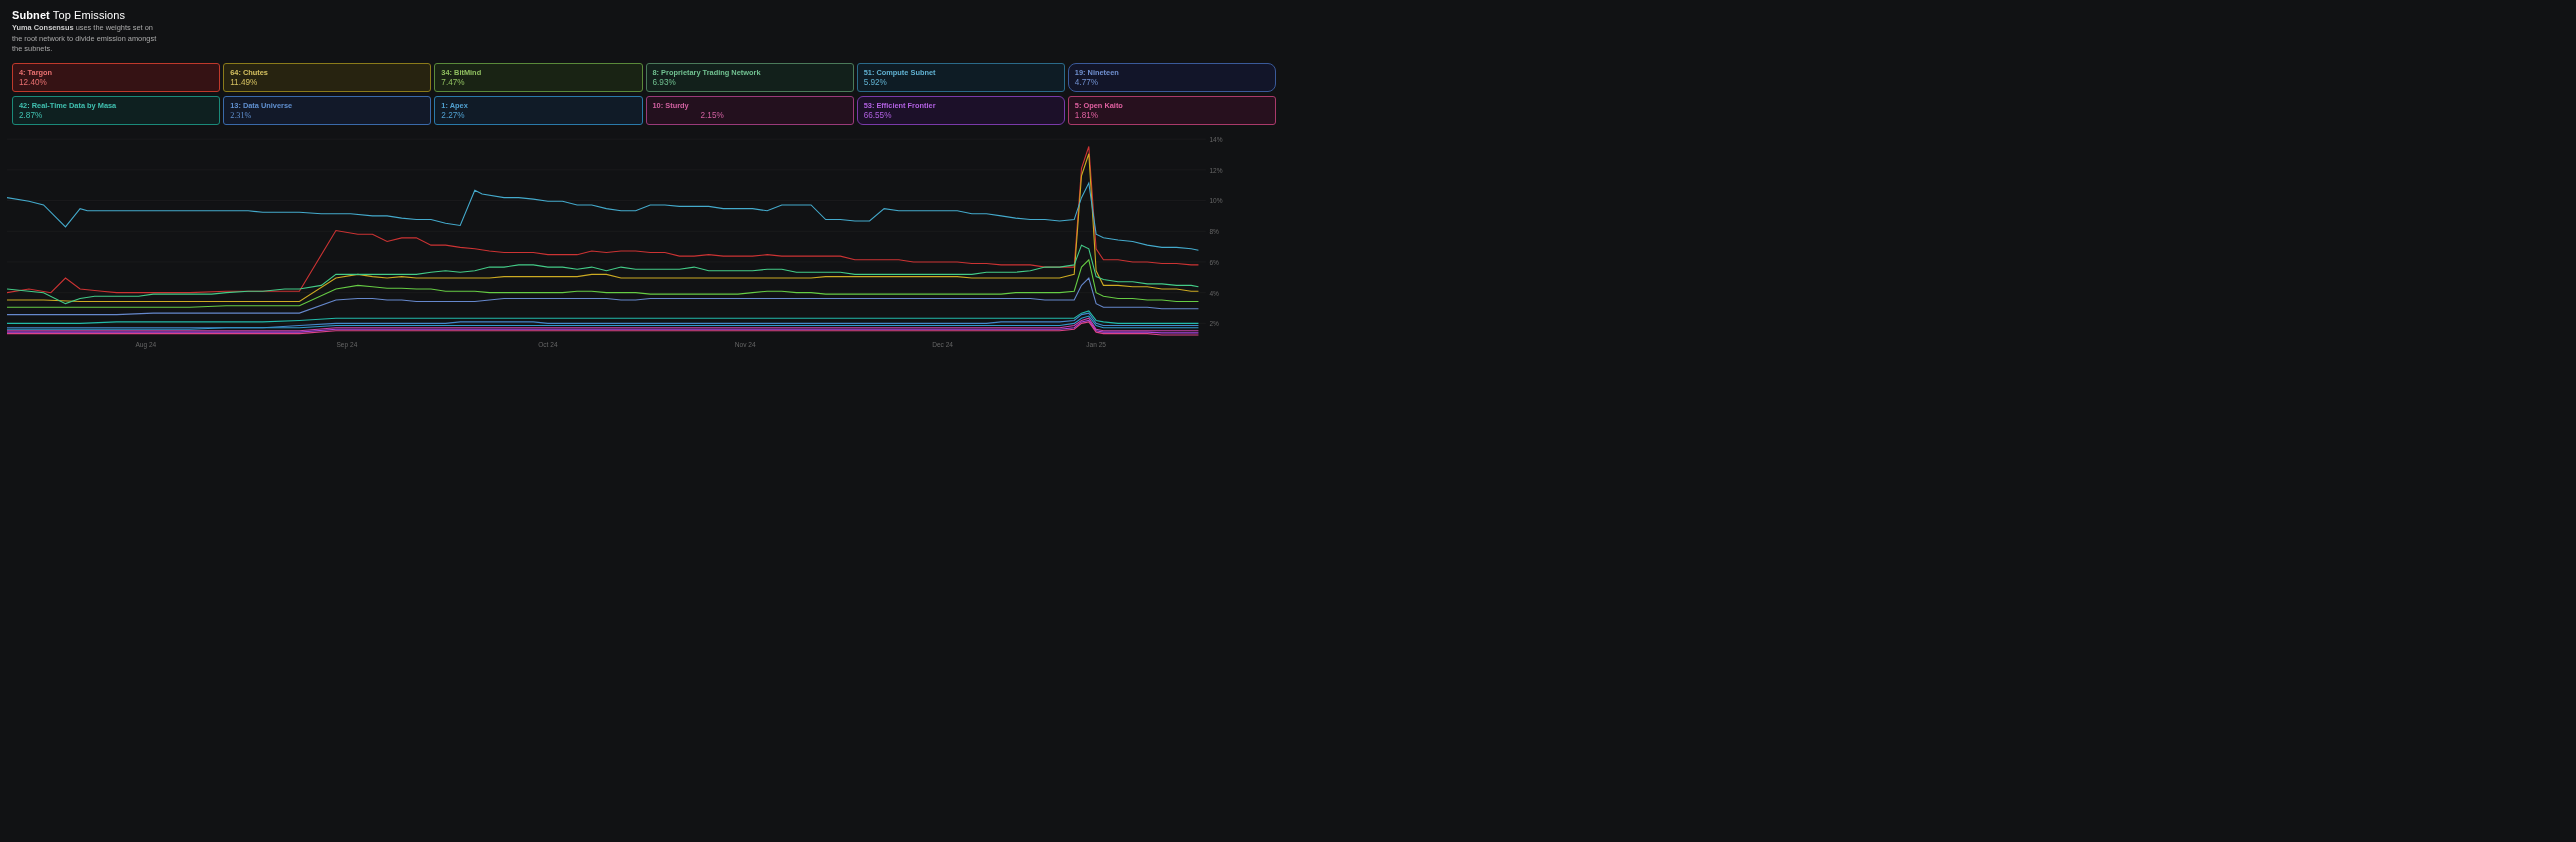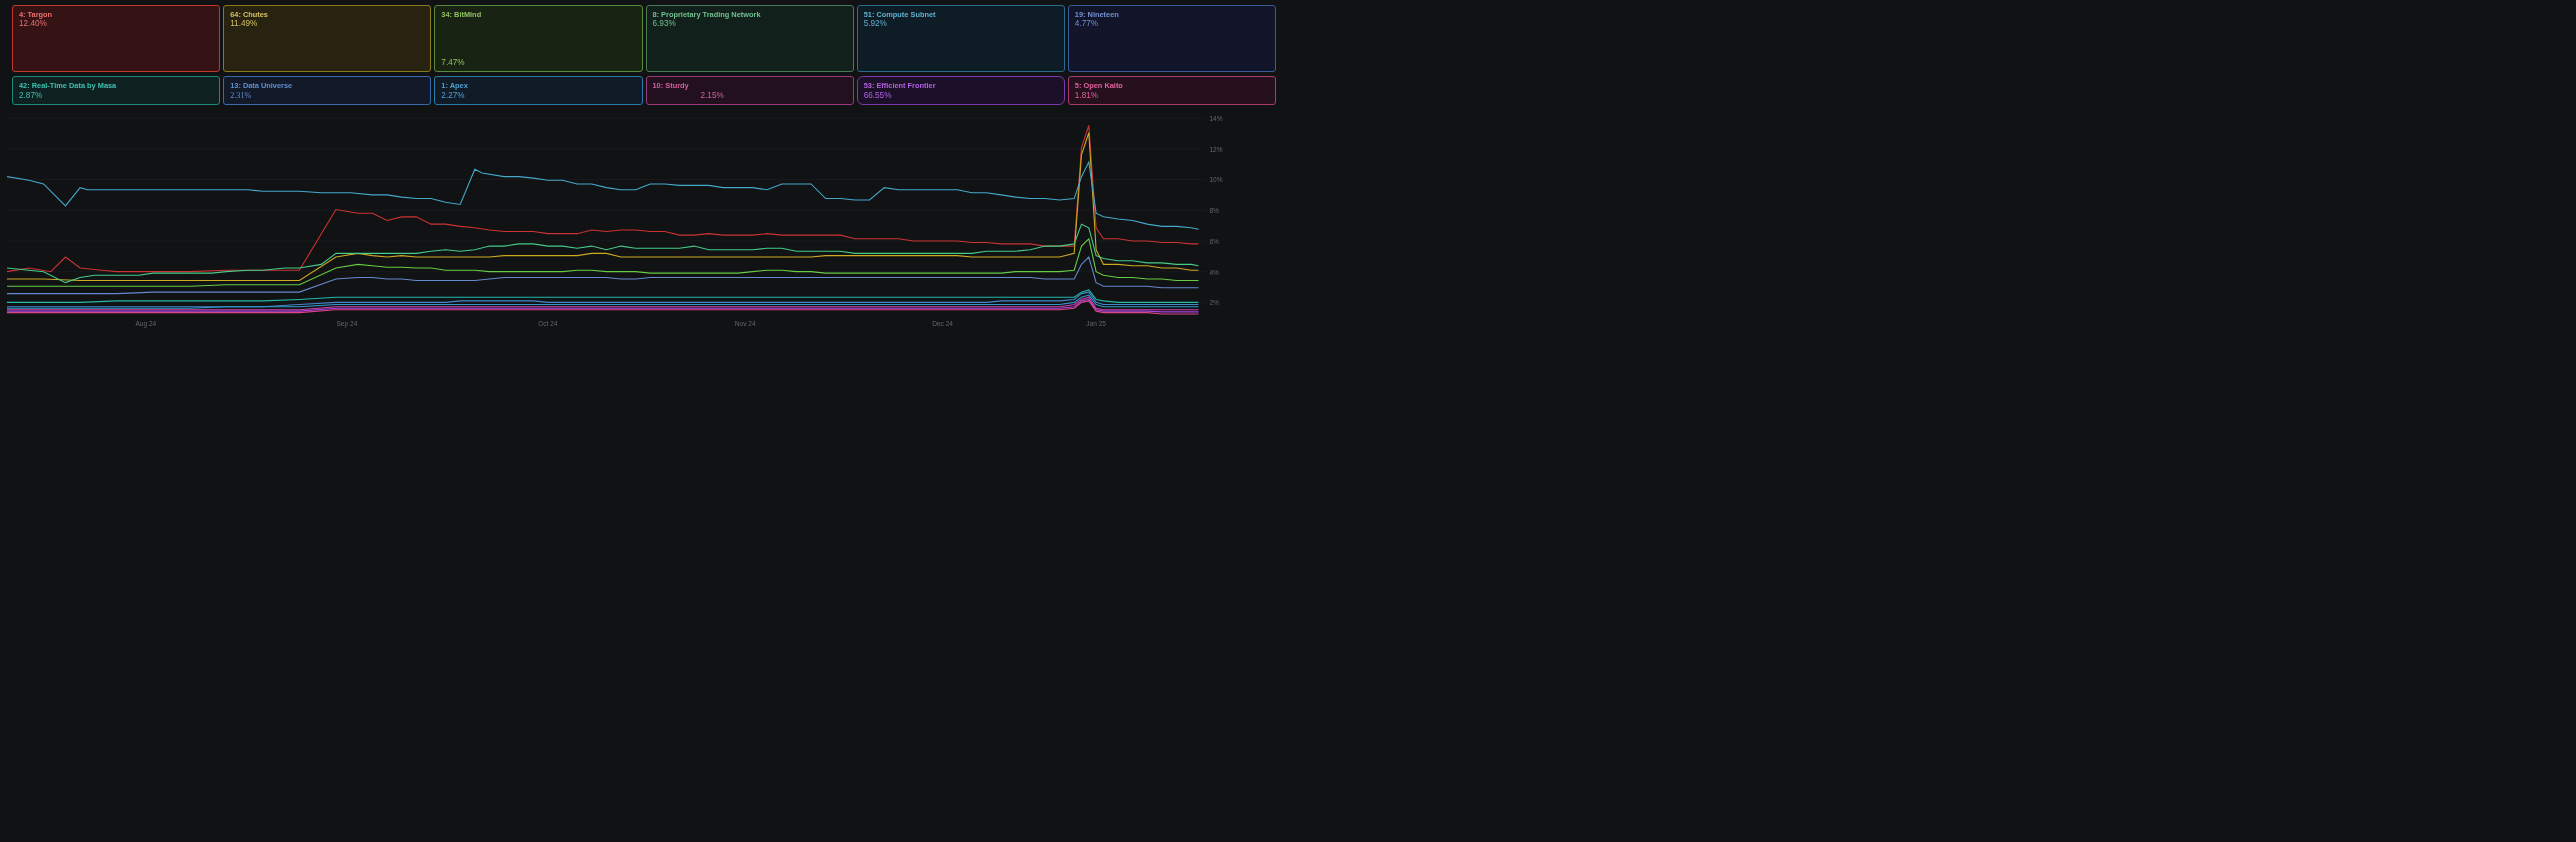--- a/index.html
+++ b/index.html
@@ -56,43 +56,51 @@
     }
     .legend-item-value {
       font-size: 8.2px;
       margin-top: 0.7px;
     }
   </style>
 </head>
 <body>
 
 <div>
+  <div class="header">
+    <div class="title">
+      <span class="title-bold">Subnet</span><span> Top Emissions</span>
+    </div>
+    <div class="subtitle">
+      <span class="subtitle-bold">Yuma Consensus</span><span> uses the weights set on the root network to divide emission amongst the subnets.</span>
+    </div>
+  </div>
 
   <div class="legend-grid" id="legend-row1">
       <div class="legend-item" style="border-color: rgb(192, 57, 43); background-color: rgba(120, 20, 20, 0.35);">
     <div class="legend-item-name" style="color:#e87070;">4: Targon</div>
     <div class="legend-item-value" style="color:#e87070;">12.40%</div>
   </div>
       <div class="legend-item" style="border-color: rgb(139, 123, 26); background-color: rgba(80, 70, 10, 0.35);">
     <div class="legend-item-name" style="color:#d4c060;">64: Chutes</div>
     <div class="legend-item-value" style="color:#d4c060;">11.49%</div>
   </div>
       <div class="legend-item" style="border-color: rgb(90, 138, 58); background-color: rgba(40, 70, 20, 0.35);">
     <div class="legend-item-name" style="color:#90c060;">34: BitMind</div>
-    <div class="legend-item-value" style="color:#90c060;margin-top:39px;">7.47%</div>
+    <div class="legend-item-value" style="color:#90c060;">7.47%</div>
   </div>
       <div class="legend-item" style="border-color: rgb(74, 122, 90); background-color: rgba(20, 60, 40, 0.35);">
     <div class="legend-item-name" style="color:#70c090;">8: Proprietary Trading Network</div>
     <div class="legend-item-value" style="color:#70c090;">6.93%</div>
   </div>
       <div class="legend-item" style="border-color: rgb(42, 106, 138); background-color: rgba(10, 50, 70, 0.35);">
     <div class="legend-item-name" style="color:#60b0d0;">51: Compute Subnet</div>
     <div class="legend-item-value" style="color:#60b0d0;">5.92%</div>
   </div>
-      <div class="legend-item" style="border-color: rgb(58, 90, 154); background-color: rgba(20, 30, 80, 0.35);">
+      <div class="legend-item" style="border-color: rgb(58, 90, 154); background-color: rgba(20, 30, 80, 0.35); border-radius: 8px;">
     <div class="legend-item-name" style="color:#7090d0;">19: Nineteen</div>
     <div class="legend-item-value" style="color:#7090d0;">4.77%</div>
   </div>
     </div>
   <div class="legend-row" id="legend-row2">
       <div class="legend-item" style="border-color: rgb(26, 138, 122); background-color: rgba(10, 60, 55, 0.35);">
     <div class="legend-item-name" style="color:#40c0b0;">42: Real-Time Data by Masa</div>
     <div class="legend-item-value" style="color:#40c0b0;">2.87%</div>
   </div>
       <div class="legend-item" style="border-color: rgb(58, 106, 170); background-color: rgba(20, 40, 80, 0.35);">

